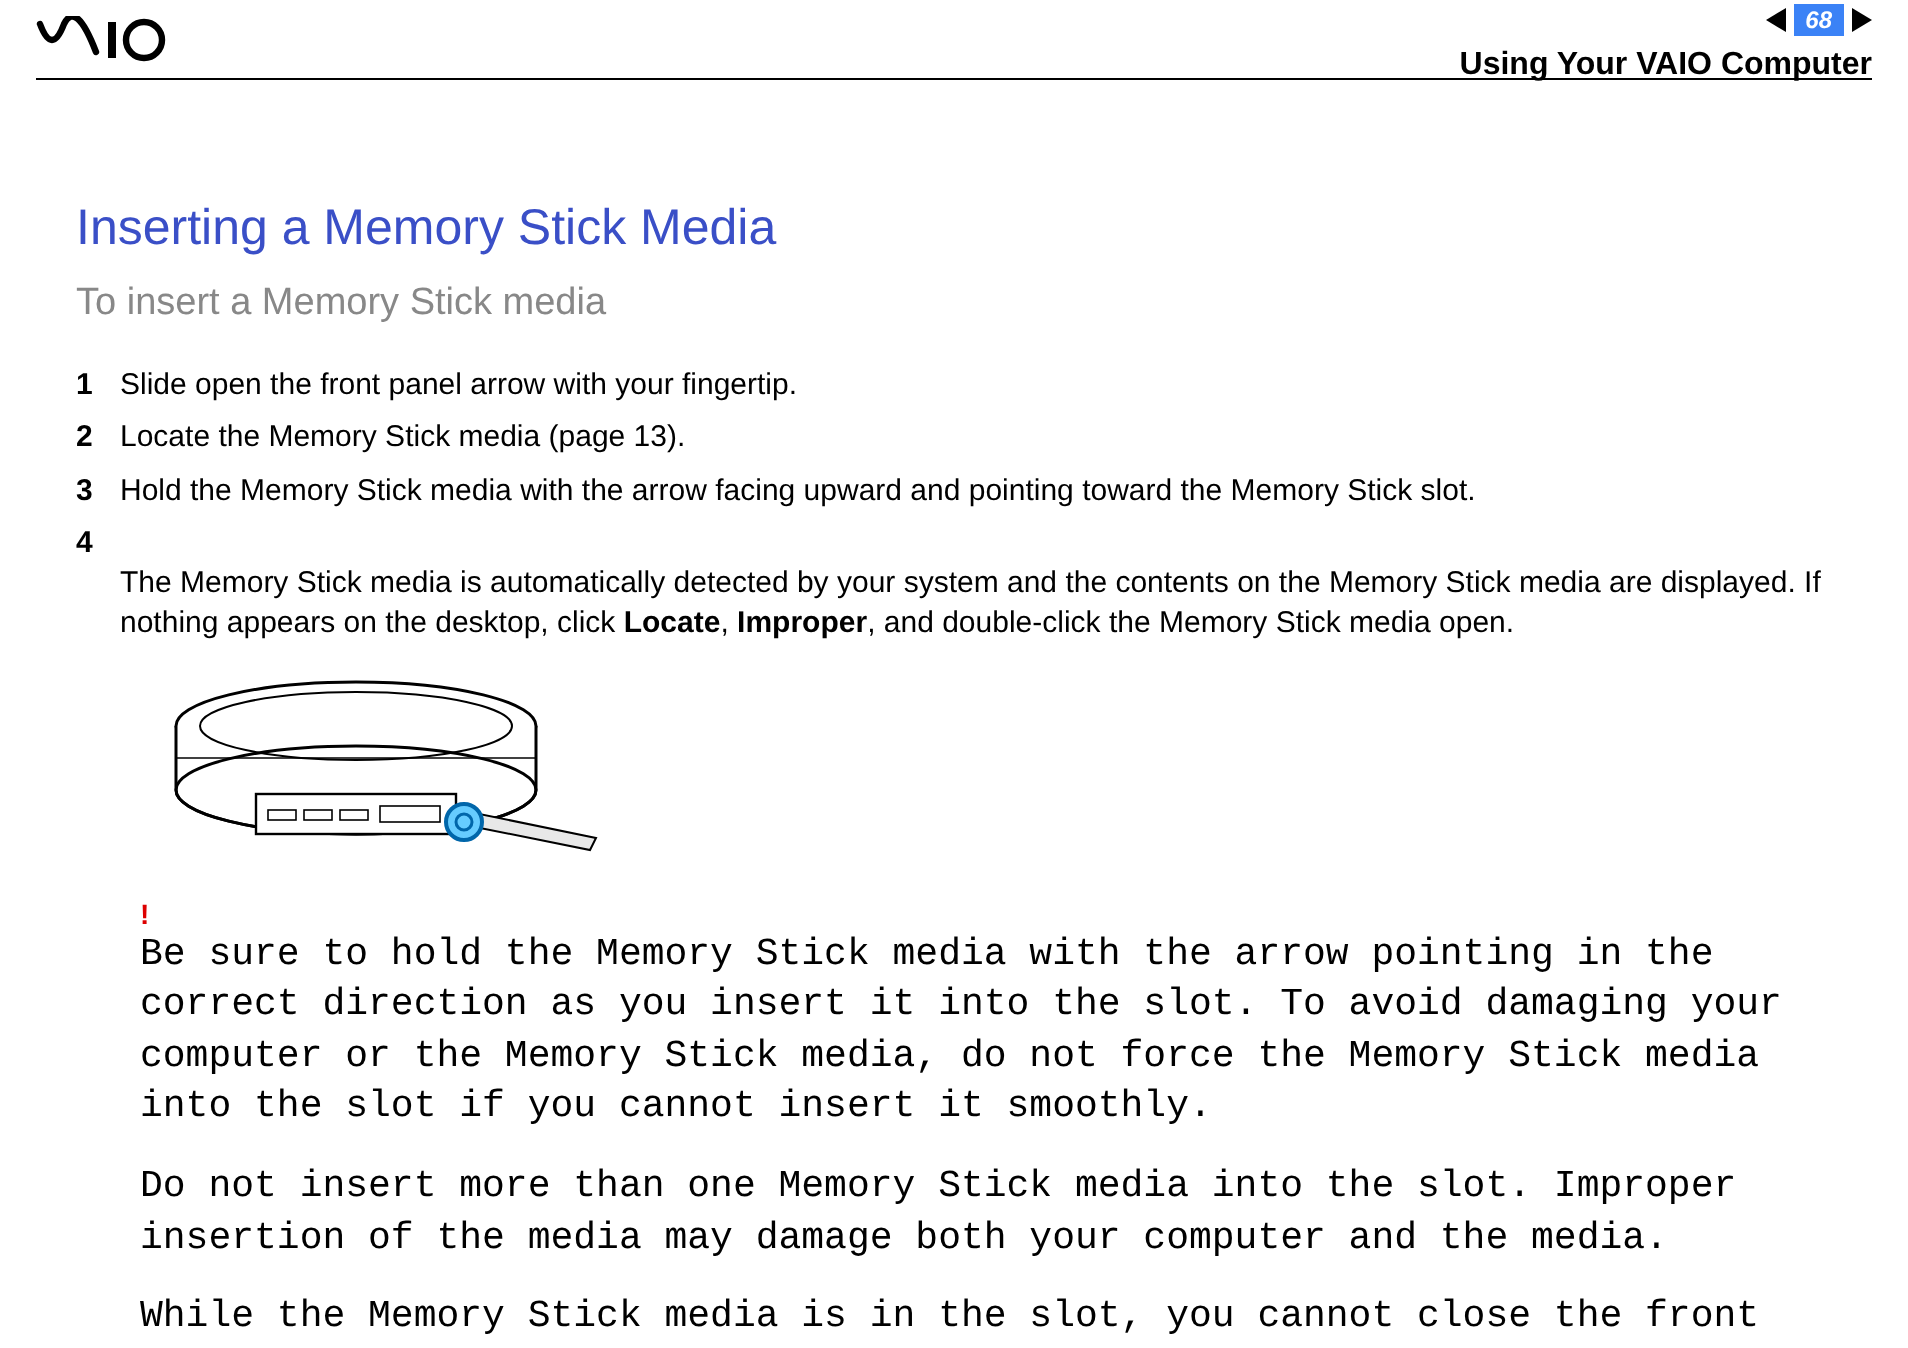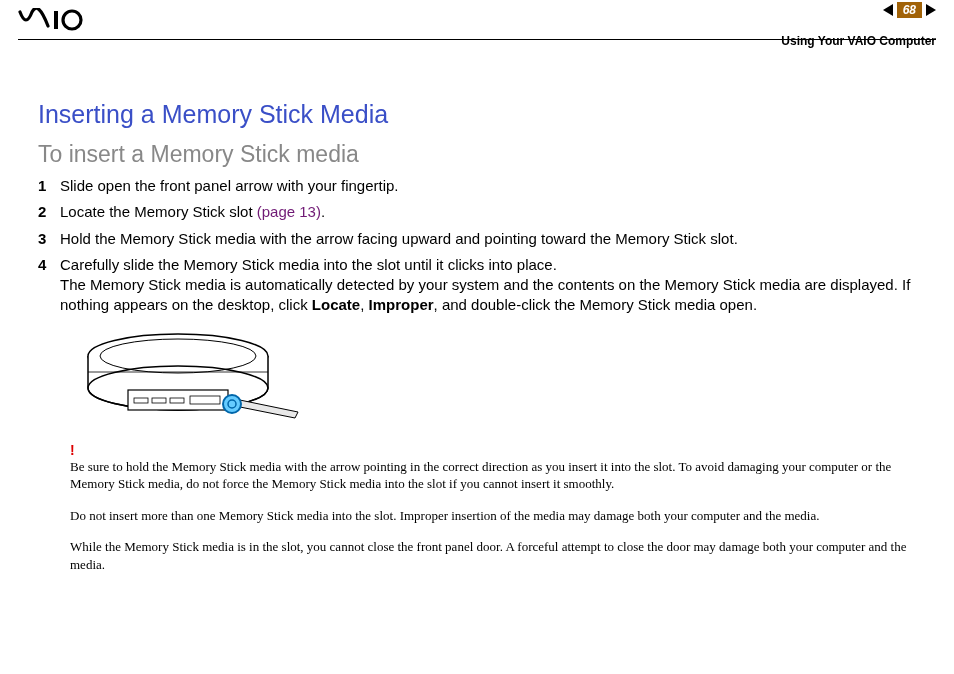--- a/index.html
+++ b/index.html
@@ -49,84 +49,84 @@
     cursor: pointer;
   }
   .nav-arrow-right {
     width: 0; height: 0;
     border-top: 6px solid transparent;
     border-bottom: 6px solid transparent;
     border-left: 10px solid #000;
     cursor: pointer;
   }
   .page-num-box {
-    background: #a16207;
+    background: #3b82f6;
     color: #fff;
     padding: 1px 6px;
     font-style: italic;
     font-weight: bold;
     font-size: 12px;
   }
   .breadcrumb {
     font-weight: bold;
-    font-size: 12px;
-    margin-top: 16px;
+    font-size: 16px;
+    margin-top: 6px;
   }
   .content {
     padding: 60px 38px 0 38px;
   }
   .title {
     color: #3a4fc7;
     font-size: 25px;
     font-weight: normal;
     margin-bottom: 12px;
   }
   .subtitle {
     color: #888;
-    font-size: 23px;
+    font-size: 19px;
     font-weight: normal;
-    margin-bottom: 8px;
+    margin-bottom: 20px;
   }
   .step-list {
     list-style: none;
     margin-bottom: 10px;
   }
   .step-item {
     display: flex;
     margin-bottom: 6px;
     font-size: 15px;
     line-height: 1.35;
   }
   .step-num {
     font-weight: bold;
     width: 22px;
     flex-shrink: 0;
   }
   .step-text { flex: 1; }
   .link {
-    color: #701a75;
+    color: #000000;
     cursor: pointer;
   }
   .bold { font-weight: bold; }
   .figure {
     margin: 6px 0 8px 32px;
     width: 240px;
     height: 108px;
   }
   .warning-mark {
     color: #d00;
     font-weight: bold;
     font-size: 14px;
     margin-left: 32px;
   }
   .note {
-    font-size: 13px;
+    font-size: 19px;
     line-height: 1.35;
     margin: 0 0 14px 32px;
-    font-family: Liberation Serif, serif;
+    font-family: Liberation Mono, monospace;
     font-stretch: condensed;
   }
 </style>
 </head>
 <body>
 
 <div class="header">
   <div class="logo">
     <svg width="90" height="24" viewBox="0 0 90 24">
       <path d="M2 4 Q 8 20 14 4 Q 20 -8 30 18" stroke="#000" stroke-width="3.2" fill="none" stroke-linecap="round"></path>
@@ -149,31 +149,31 @@
   <h2 class="subtitle">To insert a Memory Stick media</h2>
 
   <ol class="step-list">
     <li class="step-item">
       <span class="step-num">1</span>
       <span class="step-text">Slide open the front panel arrow with your fingertip.</span>
     </li>
     <li class="step-item">
       <span class="step-num">2</span>
       <span class="step-text">
-        <span>Locate the Memory Stick slot </span><span class="link">(page 13)</span><span>.</span>
+        <span>Locate the Memory Stick media </span><span class="link">(page 13)</span><span>.</span>
       </span>
     </li>
     <li class="step-item">
       <span class="step-num">3</span>
       <span class="step-text">Hold the Memory Stick media with the arrow facing upward and pointing toward the Memory Stick slot.</span>
     </li>
     <li class="step-item">
       <span class="step-num">4</span>
       <span class="step-text">
-        <span>Carefully slide the Memory Stick media into the slot until it clicks into place.</span><br>
+        <br>
         <span>The Memory Stick media is automatically detected by your system and the contents on the Memory Stick media are displayed. If nothing appears on the desktop, click </span><span class="bold">Locate</span><span>, </span><span class="bold">Improper</span><span>, and double-click the Memory Stick media open.</span>
       </span>
     </li>
   </ol>
 
   <div class="figure">
     <svg viewBox="0 0 240 108" width="240" height="108">
       <ellipse cx="108" cy="30" rx="90" ry="22" fill="#fff" stroke="#000" stroke-width="1.5"></ellipse>
       <path d="M18 30 L18 62 A90 22 0 0 0 198 62 L198 30" fill="#fff" stroke="#000" stroke-width="1.5"></path>
       <ellipse cx="108" cy="30" rx="78" ry="17" fill="#fff" stroke="#000" stroke-width="1"></ellipse>

